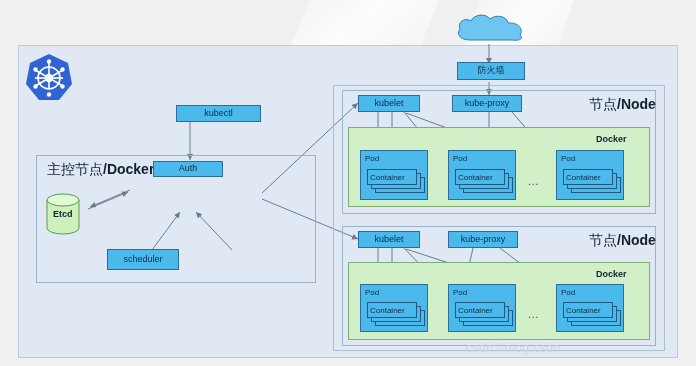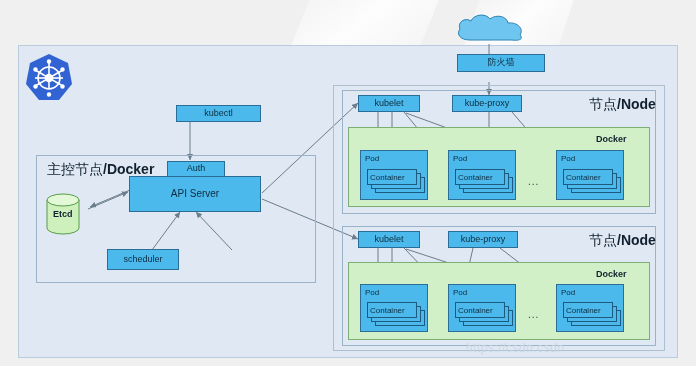--- a/index.html
+++ b/index.html
@@ -113,34 +113,33 @@
     </g>
   </svg>
 
   <div class="node blue-box" style="left:148px;top:105px;width:85px;height:17px;margin-left:28px;">kubectl</div>
 
   <div class="node group-box" style="left:36px;top:155px;width:280px;height:128px;"></div>
   <div class="label-txt" style="left:47px;top:161px;">
     <span>主控节点</span><b>/Docker</b>
   </div>
 
-  <div class="node blue-box" style="left:167px;top:161px;width:58px;height:16px;">Auth</div>
-  <div class="node blue-box" style="left:129px;top:176px;width:132px;height:36px;font-size:10px;">API Server</div>
+  <div class="node blue-box" style="left:153px;top:161px;width:70px;height:16px;">Auth</div>
 
   <div class="cyl" style="left:46px;top:193px;width:34px;height:42px;">
     <svg width="34" height="42" viewBox="0 0 34 42">
       <path d="M1,7 L1,35 A16,6 0 0 0 33,35 L33,7 Z" fill="#cdf0bc" stroke="#5a9c4a" stroke-width="1"></path>
       <ellipse cx="17" cy="7" rx="16" ry="6" fill="#e2f8d6" stroke="#5a9c4a" stroke-width="1"></ellipse>
     </svg>
   </div>
   <div class="label-txt" style="left:53px;top:209px;font-weight:bold;font-size:9px;">Etcd</div>
 
   <div class="node blue-box" style="left:107px;top:249px;width:72px;height:21px;">scheduler</div>
 
-  <div class="node blue-box" style="left:457px;top:54px;width:88px;height:18px;">防火墙</div>
+  <div class="node blue-box" style="left:457px;top:62px;width:68px;height:18px;">防火墙</div>
 
   <div class="node group-box" style="left:333px;top:85px;width:332px;height:266px;border-color:#aebfcf;"></div>
 
   <div class="node group-box" style="left:342px;top:90px;width:314px;height:124px;"></div>
   <div class="label-txt" style="left:589px;top:96px;">
     <span>节点</span><b>/Node</b>
   </div>
   <div class="node blue-box" style="left:358px;top:95px;width:62px;height:17px;">kubelet</div>
   <div class="node blue-box" style="left:452px;top:95px;width:70px;height:17px;">kube-proxy</div>
   <div class="node docker-region" style="left:348px;top:127px;width:302px;height:80px;"></div>
@@ -200,15 +199,15 @@
   <div class="ellipsis" style="left:528px;top:309px;">...</div>
 
   <div class="pod" style="left:556px;top:284px;width:68px;height:48px;">
     <div class="pod-label">Pod</div>
     <div class="ctr" style="left:14px;top:25px;width:50px;height:16px;"></div>
     <div class="ctr" style="left:10px;top:21px;width:50px;height:16px;"></div>
     <div class="ctr" style="left:6px;top:17px;width:50px;height:16px;"></div>
     <div class="ctr-label" style="left:9px;top:21px;">Container</div>
   </div>
 
-  <div class="wm-url" style="left:466px;top:341px;">https://csdn.csdn</div>
+  <div class="wm-url" style="left:466px;top:341px;">csdn://blog.csdn</div>
 
 </div>
 
 </body></html>

